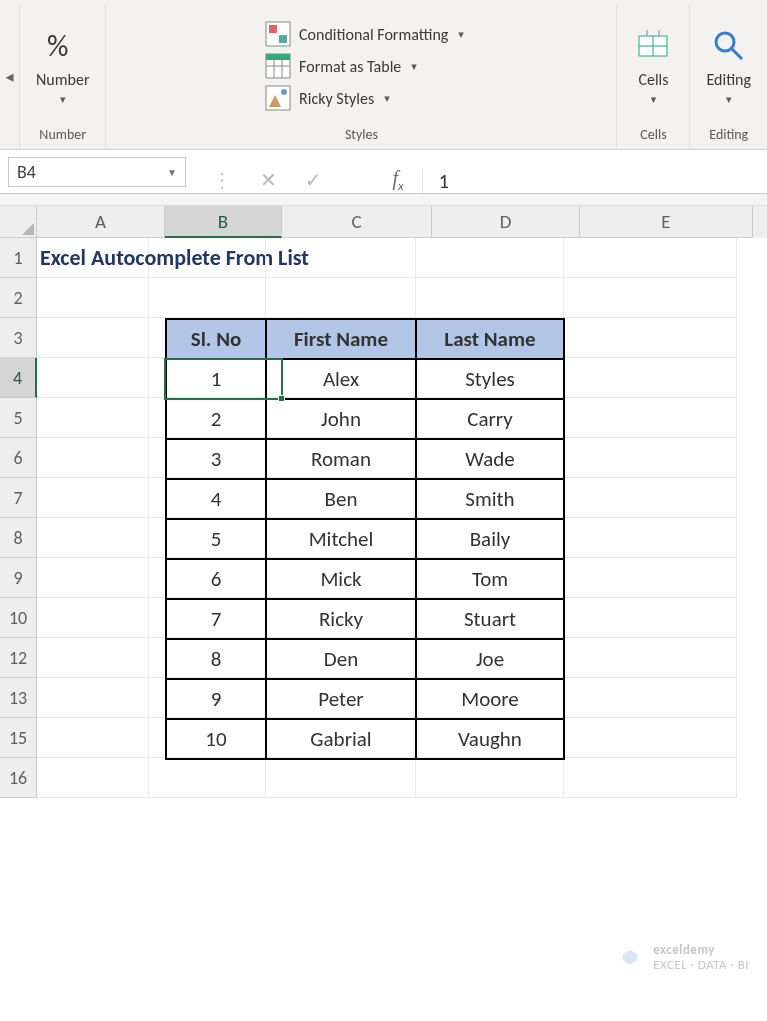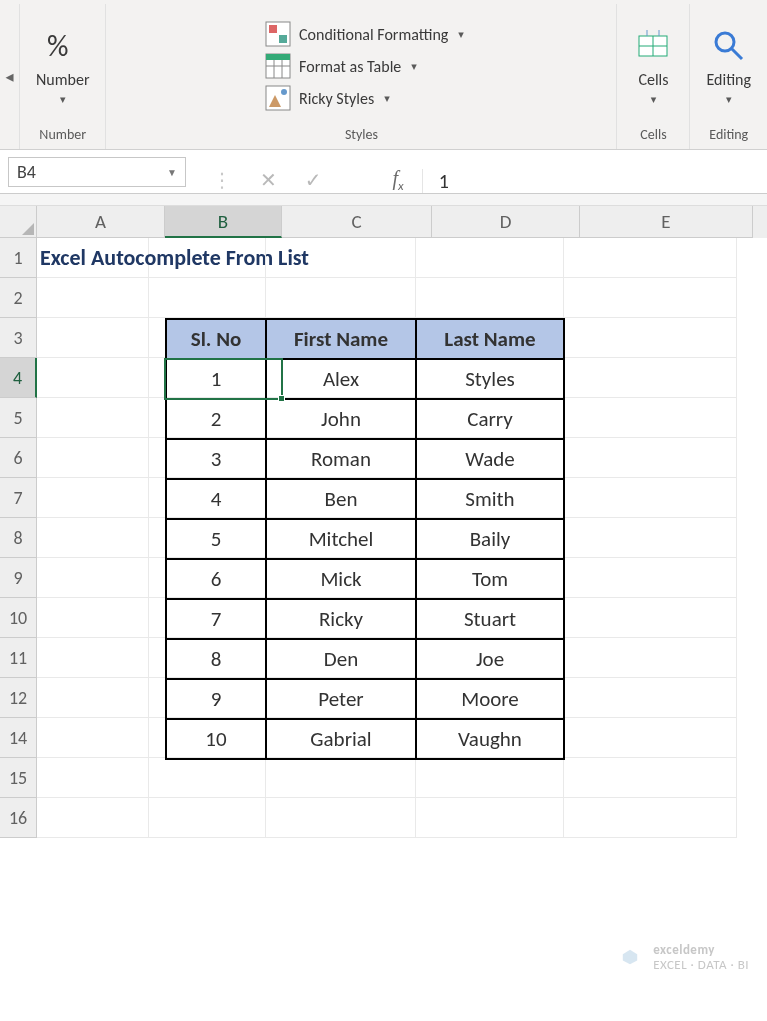--- a/index.html
+++ b/index.html
@@ -244,37 +244,29 @@
       </div>
       <div class="row">
         <div class="rowhead">10</div>
         <div class="cell colA"></div>
         <div class="cell colB"></div>
         <div class="cell colC"></div>
         <div class="cell colD"></div>
         <div class="cell colE"></div>
       </div>
       <div class="row">
-        <div class="rowhead">11</div>
-        <div class="cell colA"></div>
-        <div class="cell colB"></div>
-        <div class="cell colC"></div>
-        <div class="cell colD"></div>
-        <div class="cell colE"></div>
-      </div>
-      <div class="row">
         <div class="rowhead">12</div>
         <div class="cell colA"></div>
         <div class="cell colB"></div>
         <div class="cell colC"></div>
         <div class="cell colD"></div>
         <div class="cell colE"></div>
       </div>
       <div class="row">
-        <div class="rowhead">14</div>
+        <div class="rowhead">13</div>
         <div class="cell colA"></div>
         <div class="cell colB"></div>
         <div class="cell colC"></div>
         <div class="cell colD"></div>
         <div class="cell colE"></div>
       </div>
       <div class="row">
         <div class="rowhead">15</div>
         <div class="cell colA"></div>
         <div class="cell colB"></div>

